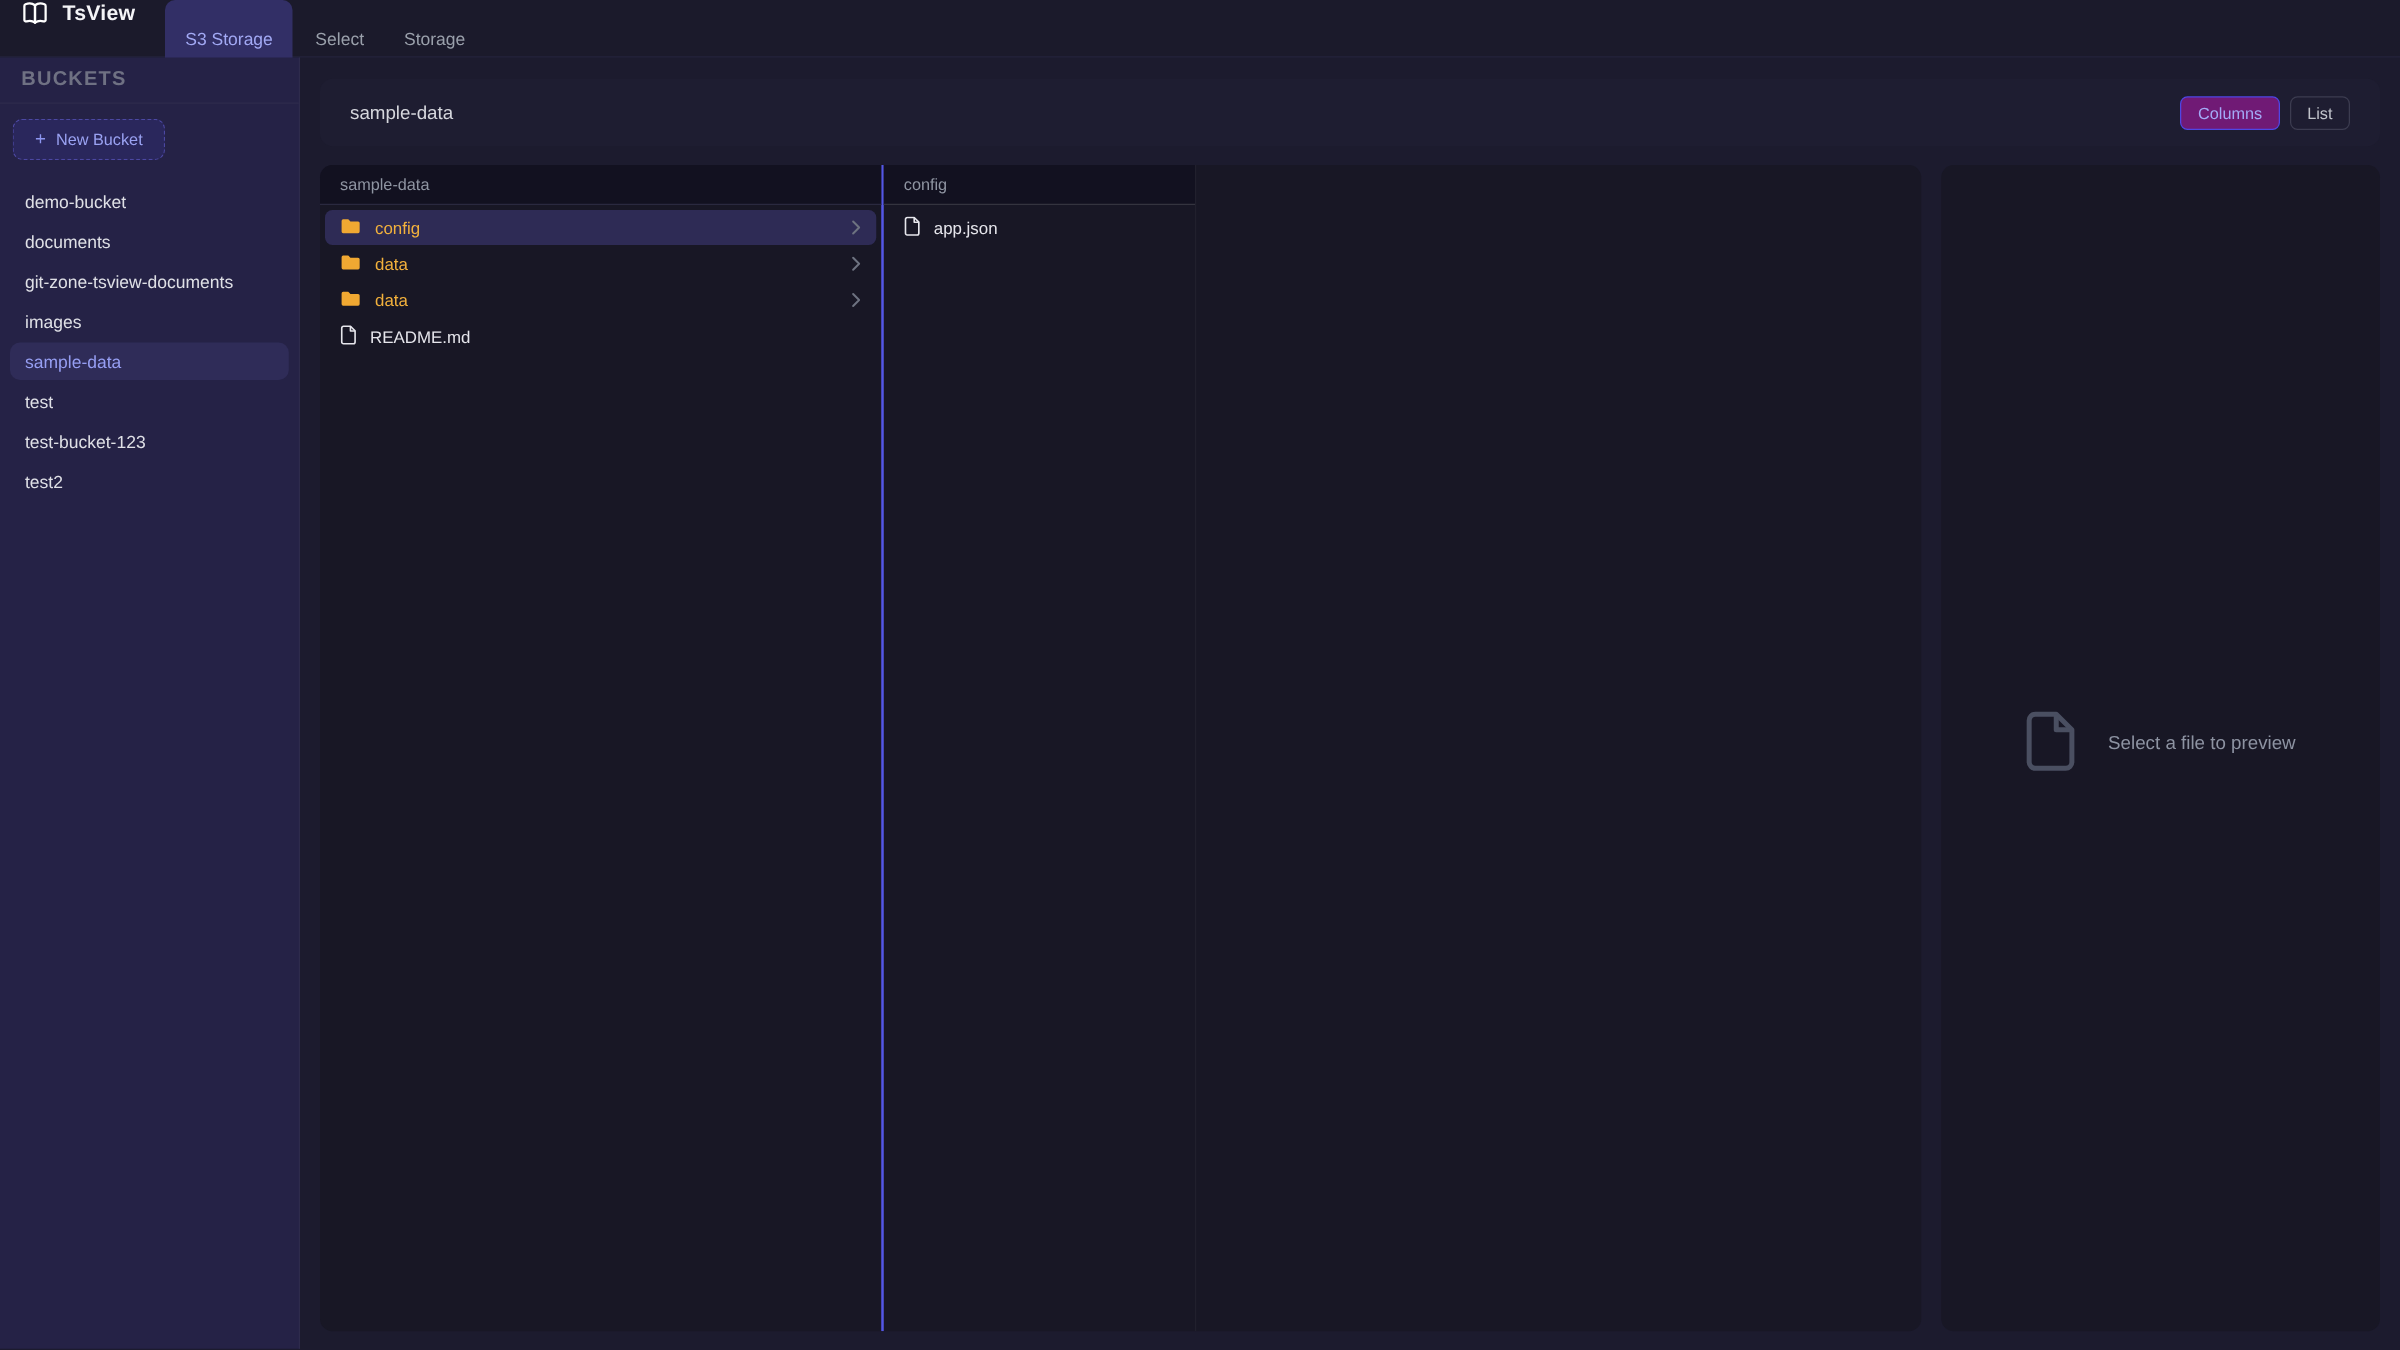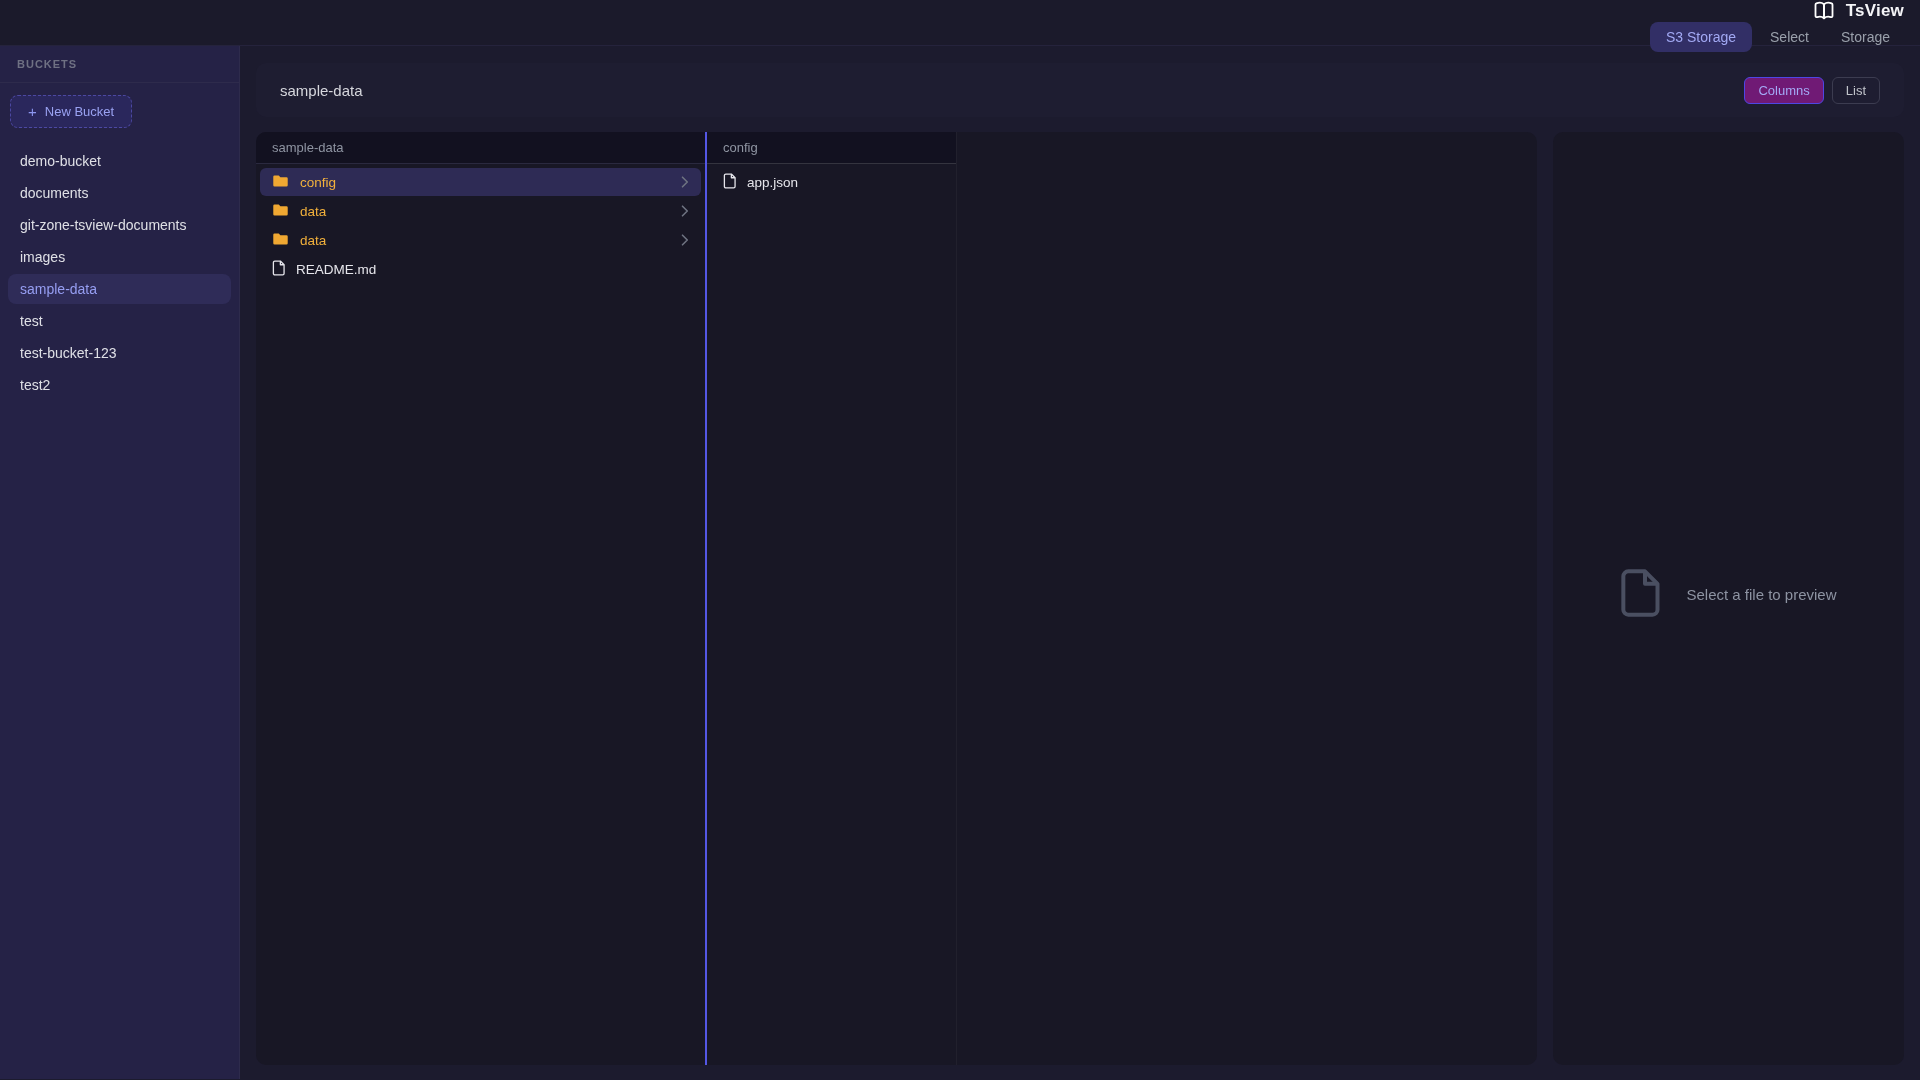--- a/index.html
+++ b/index.html
@@ -7,41 +7,41 @@
   body {
     font-family:"Liberation Sans", sans-serif;
     background:#1c1b2e;
     color:#e6e6ec;
     font-size:14px;
   }
 
   
   .topnav {
     height:46px; background:#1b1a2b; border-bottom:1px solid #25233c;
-    display:flex; align-items:flex-end; padding:0 16px;flex-direction:column;
+    display:flex; align-items:flex-start; padding:0 16px;
   }
   .brand { display:flex; align-items:center; gap:10px; }
   .brand svg { display:block; }
   .brand-title { font-size:17px; font-weight:700; color:#f4f4f7; letter-spacing:.2px; }
   .nav-tabs { display:flex; align-items:center; margin-left:20px; }
   .nav-tab {
-    color:#9aa0ab; font-size:14px; padding:7px 16px; border-radius:8px;
+    color:#9aa0ab; font-size:14px; padding:23px 16px; border-radius:8px;
     cursor:pointer; margin-left:4px; background:transparent; border:none;
     font-family:inherit;
   }
   .nav-tab.active { background:#322f66; color:#a2a9f4; }
   .nav-tab:not(.active) { padding:7px 14px; }
 
   
   .shell { display:flex; height:1033px; }
 
   
   .sidebar { width:240px; background:#252246; border-right:1px solid #2e2b4c; display:flex; flex-direction:column; }
   .side-head { height:37px; display:flex; align-items:center; padding:0 17px; border-bottom:1px solid #2e2b4c; }
-  .side-head span { font-size:11px; font-weight:700; letter-spacing:1px; color:#6f7183; }
+  .side-head span { font-size:16px; font-weight:700; letter-spacing:1px; color:#6f7183; }
   .side-body { padding:12px 8px; }
   .new-bucket {
     display:inline-flex; align-items:center; gap:8px; margin:0 2px 18px 2px;
     padding:8px 17px; background:rgba(79,70,229,.14); border:1px dashed #4c48a2;
     border-radius:8px; color:#9aa2f2; font-size:13px; cursor:pointer; font-family:inherit;
   }
   .new-bucket .plus { font-size:15px; line-height:1; color:#8d96f0; }
   .bucket-list { list-style:none; }
   .bucket-item {
     height:30px; display:flex; align-items:center; padding:0 12px; border-radius:8px;

